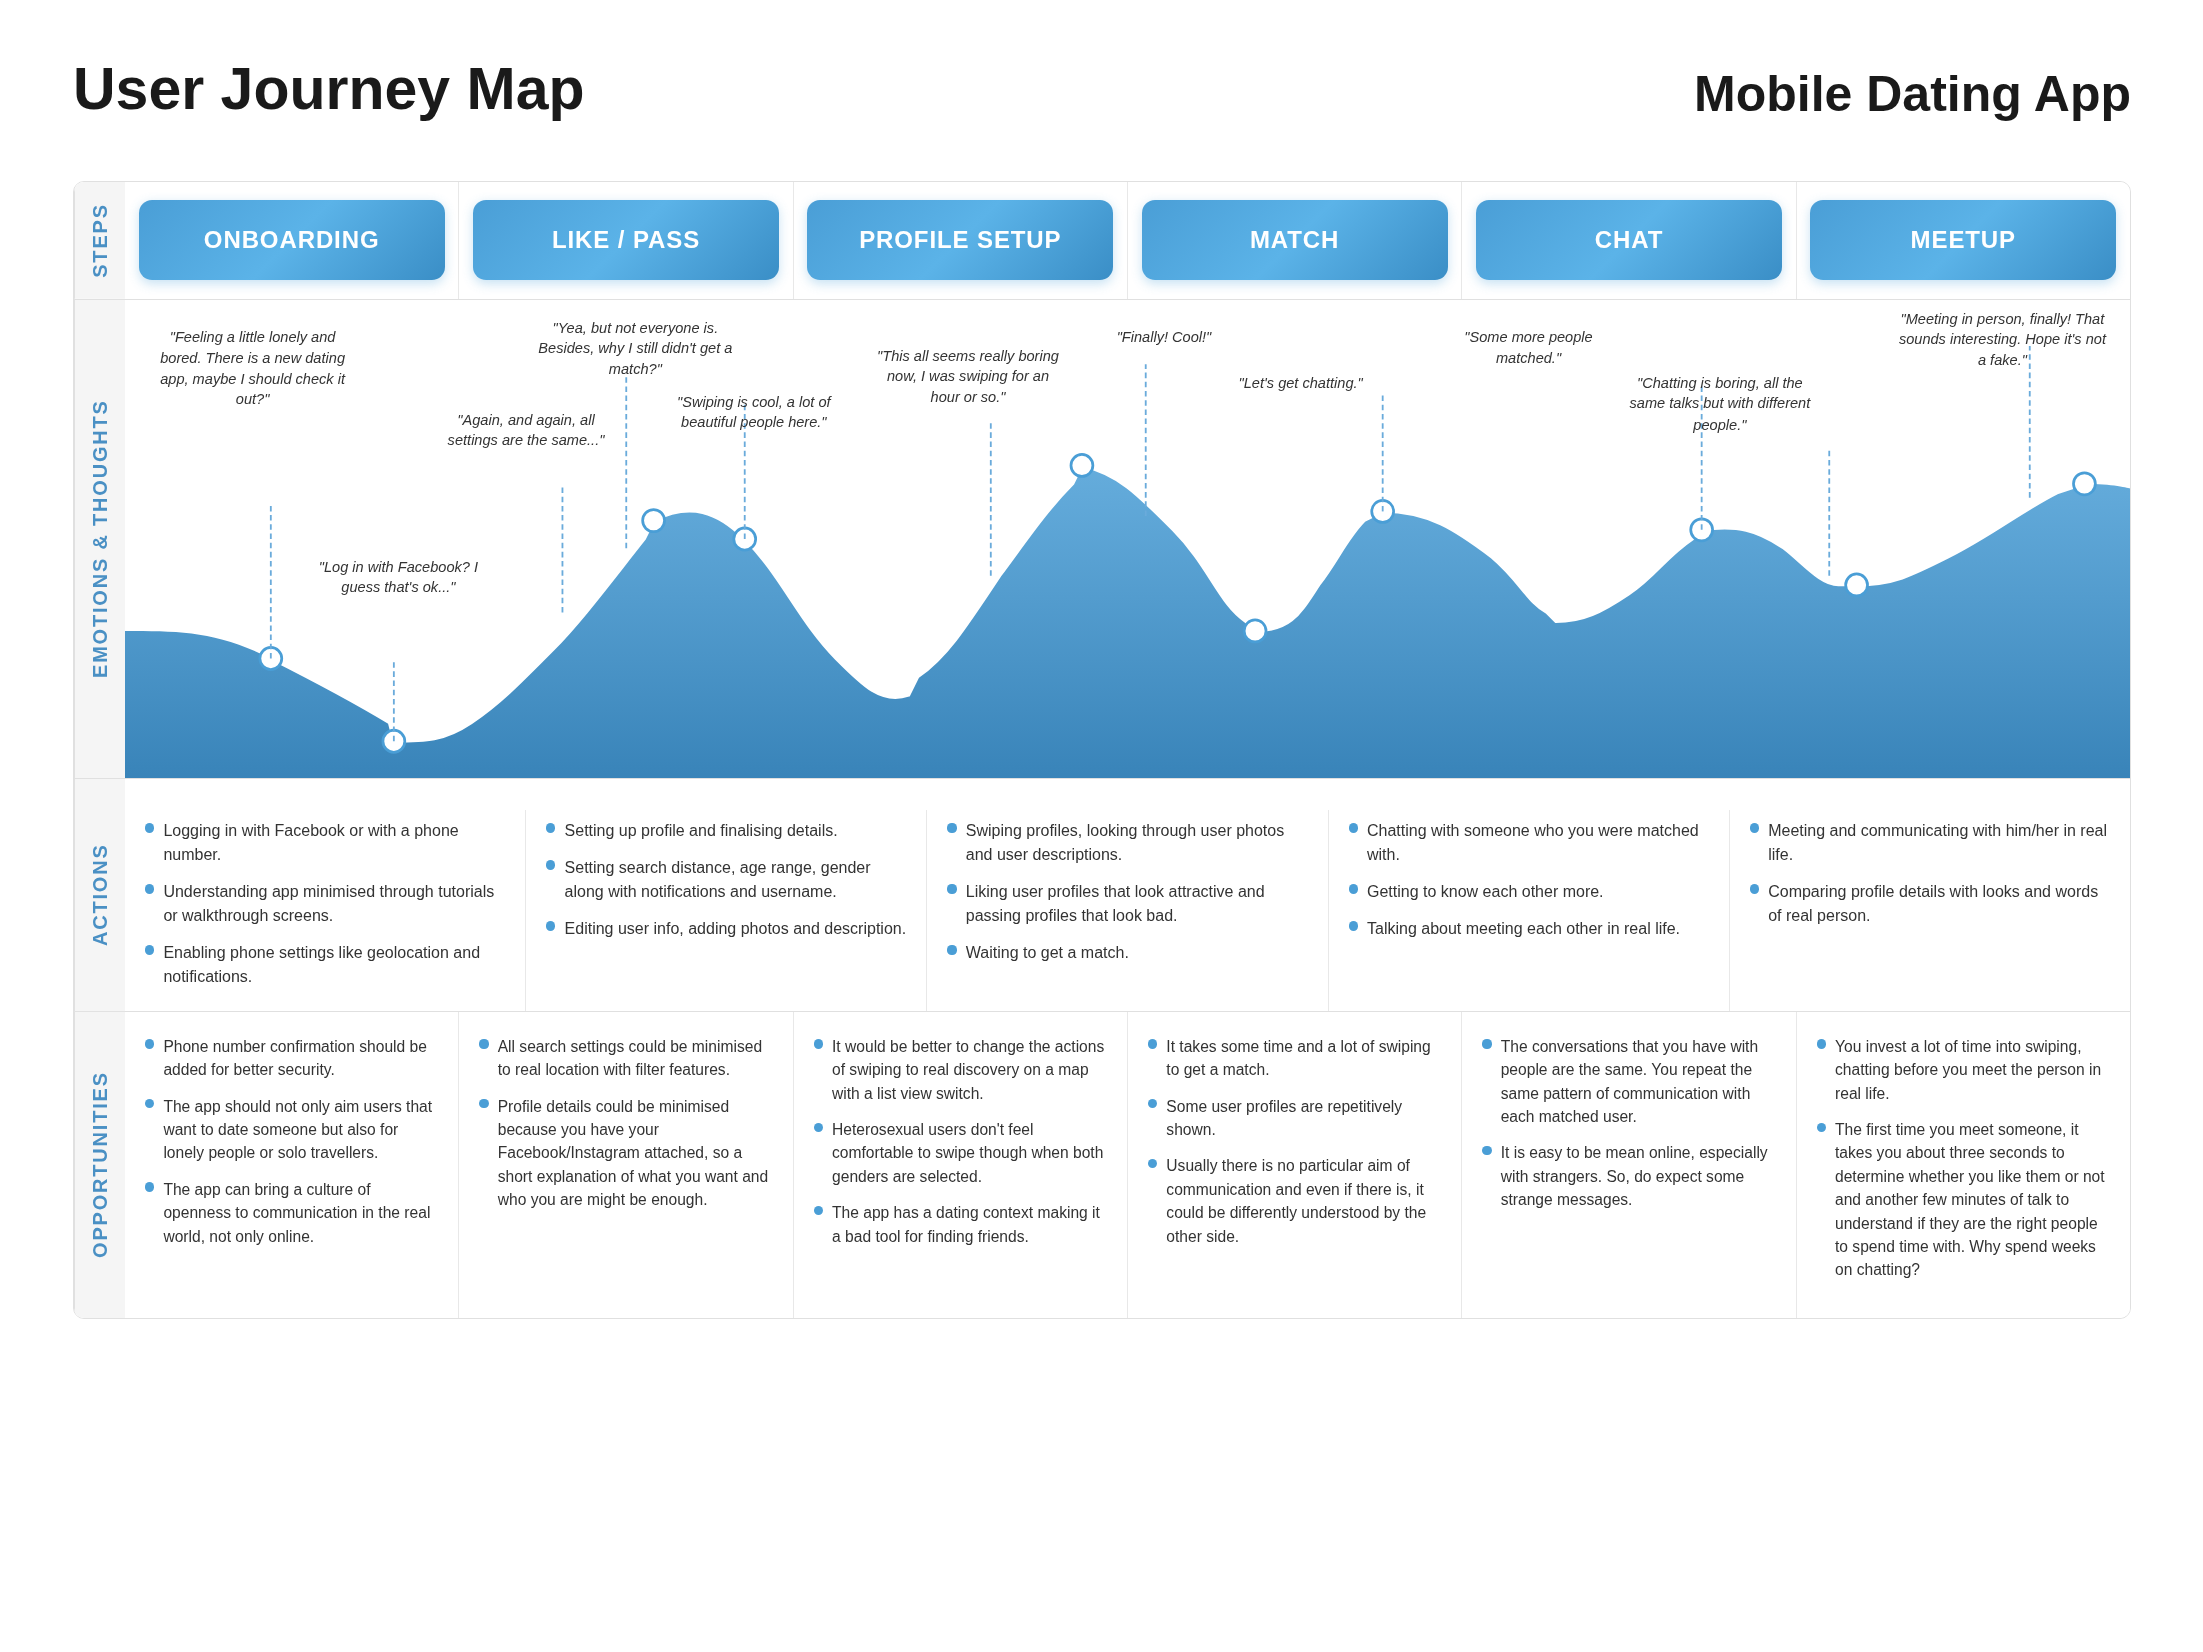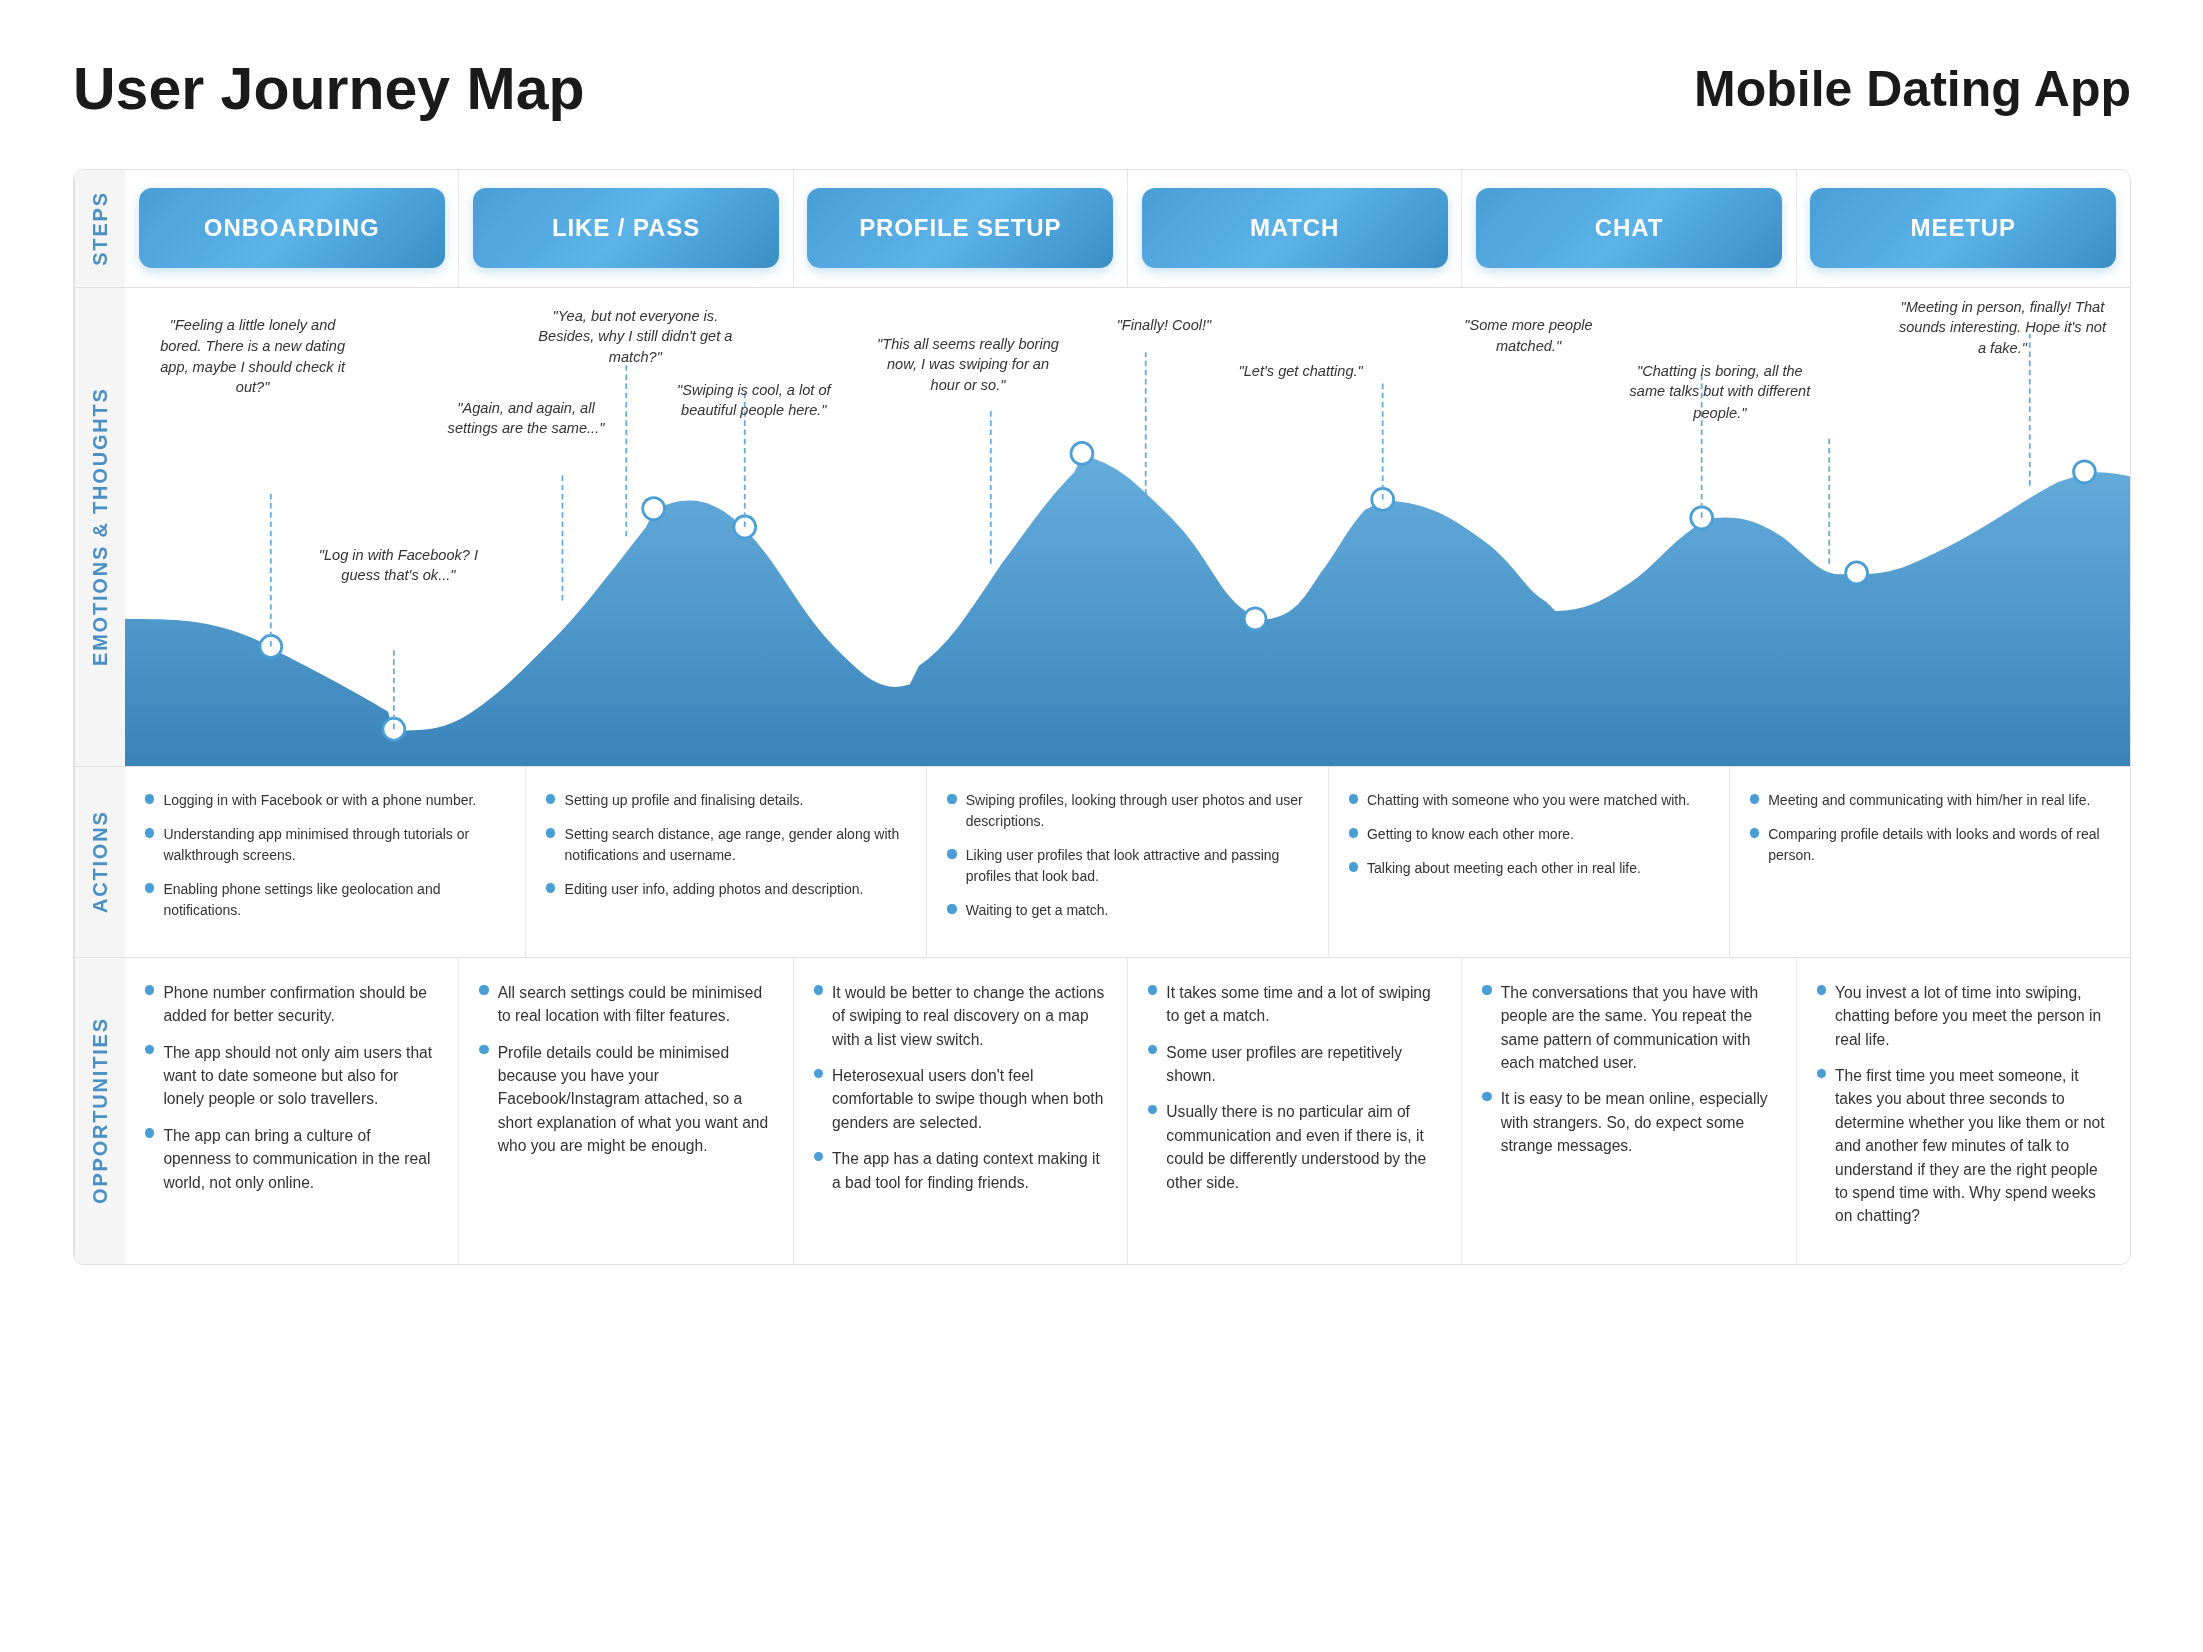--- a/index.html
+++ b/index.html
@@ -7,22 +7,22 @@
       font-family: Arial, Helvetica, sans-serif;
       background: #fff;
       color: #333;
       width: 2204px;
       min-height: 1653px;
       padding: 55px 73px;
     }
     .header {
       display: flex;
       justify-content: space-between;
-      align-items: center;
-      margin-bottom: 46px;
+      align-items: flex-end;
+      margin-bottom: 58px;
       gap: 44px;
     }
     .main-title {
       font-size: 59px;
       font-weight: 900;
       color: #1a1a1a;
     }
     .sub-title {
       font-size: 50px;
       font-weight: 900;
@@ -100,24 +100,25 @@
       display: flex;
       border-bottom: 1.8px solid #e0e0e0;
       background: #fff;
     }
     .actions-cells {
       display: flex;
       flex: 1;
     }
     .action-cell {
       flex: 1;
-      padding: 23px 20px;
+      padding: 9px 20px;
       border-right: 0.9px solid #e8e8e8;
-      font-size: 14px;
+      font-size: 16px;
       line-height: 1.5;
+      margin-top: 31px;
     }
     .action-cell:last-child { border-right: none; }
     .bullet-item {
       display: flex;
       align-items: flex-start;
       margin-bottom: 13px;
       gap: 9.2px;
     }
     .bullet-dot {
       width: 9.2px;

